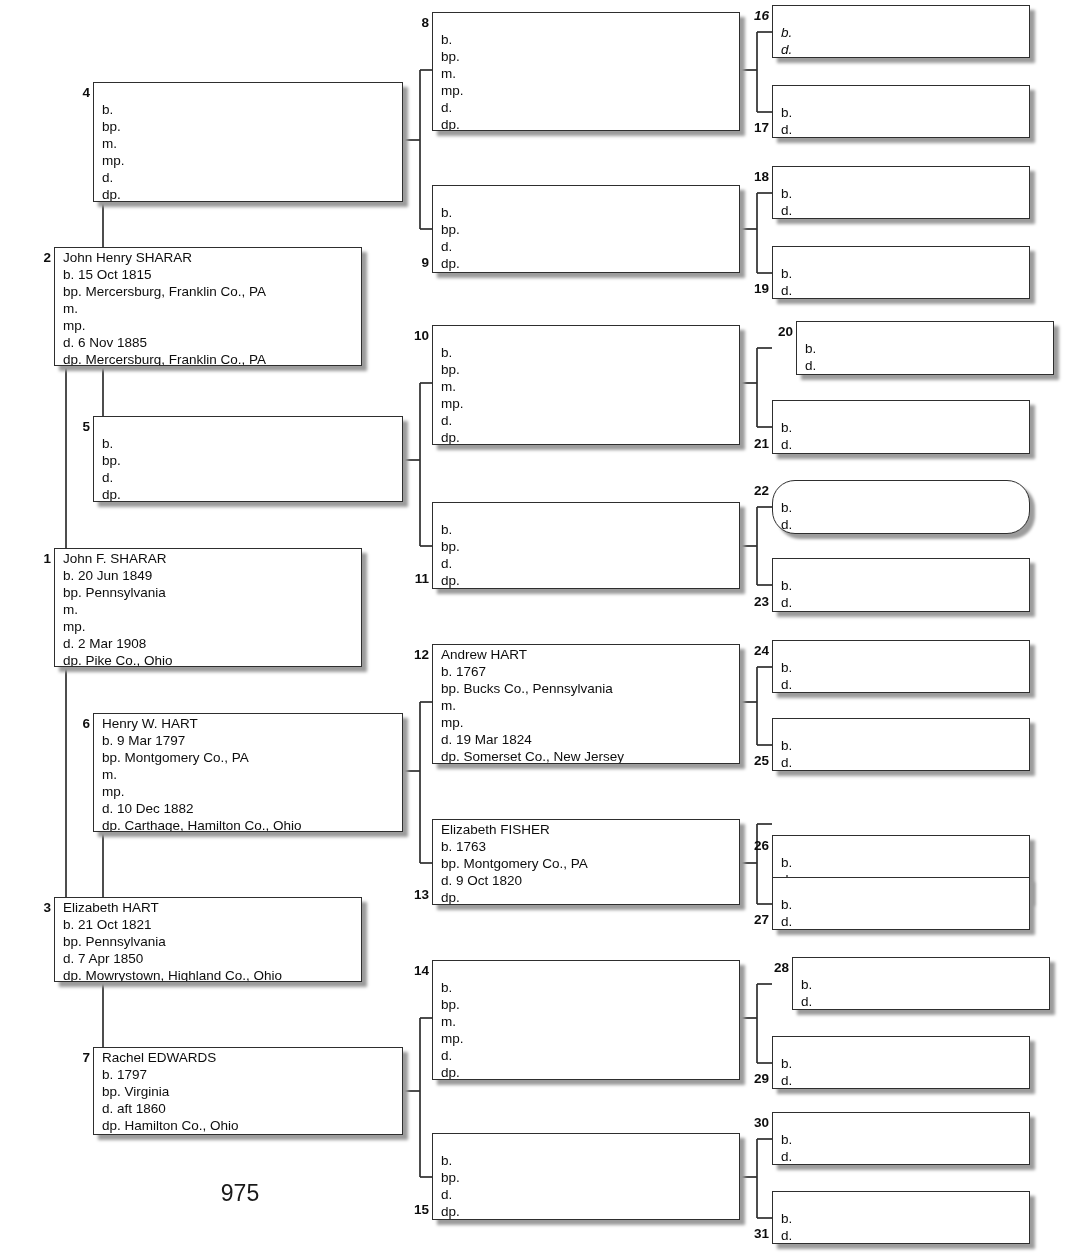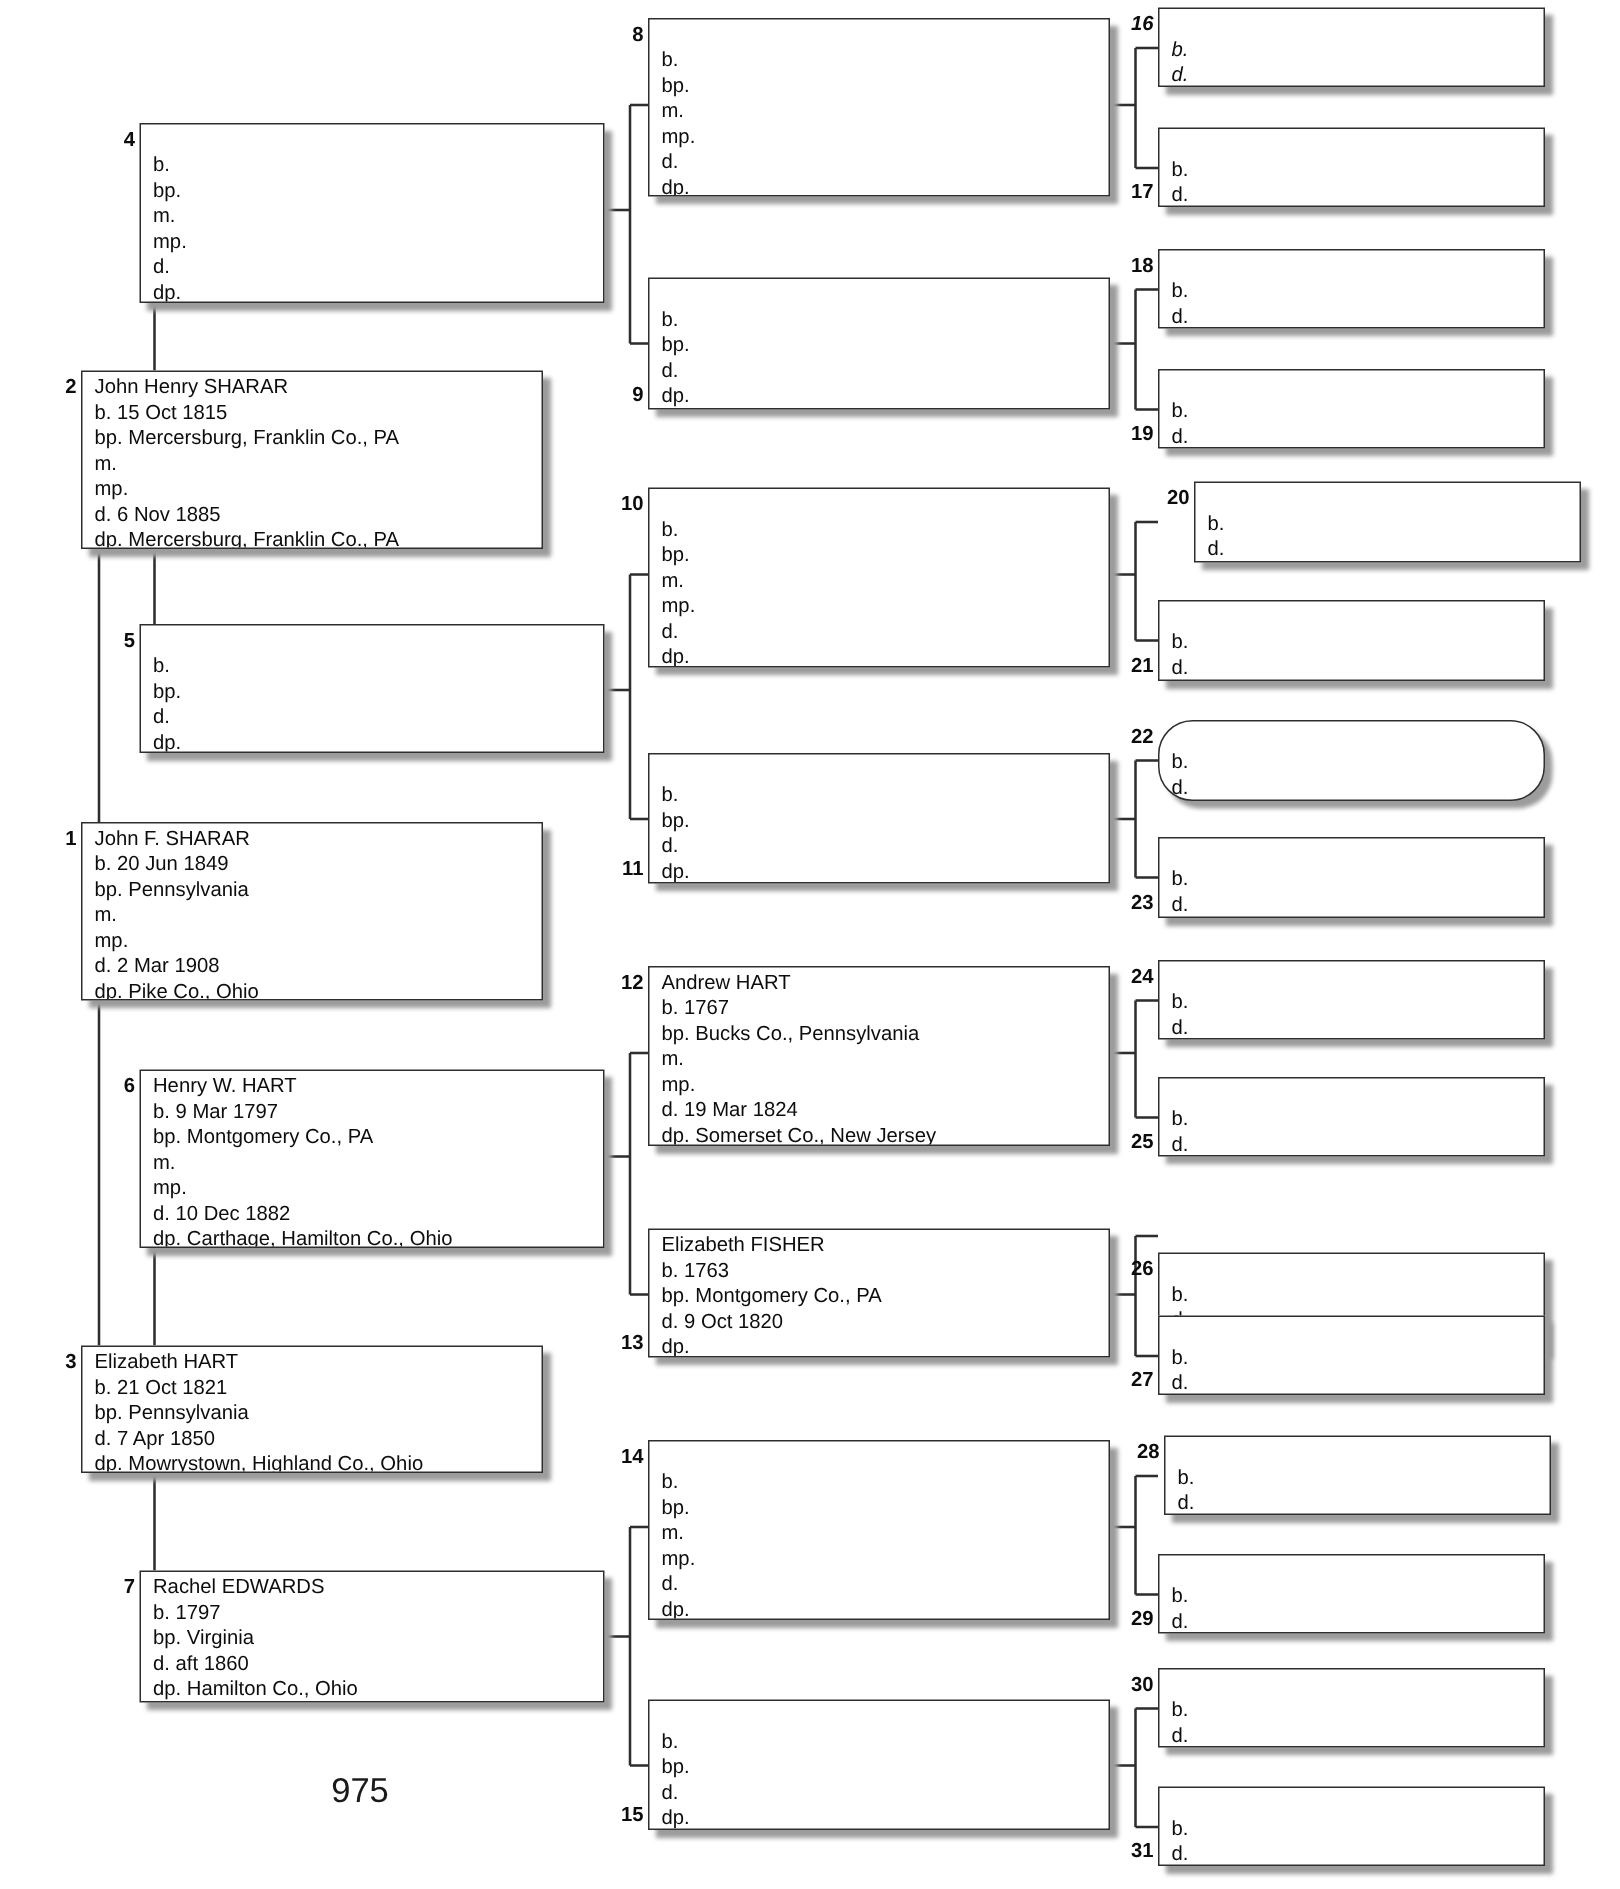--- a/index.html
+++ b/index.html
@@ -333,21 +333,21 @@
         </div>
   </div>
       <div class="pbox" style="left: 772px; top: 877px; width: 258px; height: 53px;">
     <span class="pnum bottom">27</span>
     <div class="ptext">
       <div class="pname"></div>
     <div class="pline">b.</div>
           <div class="pline">d.</div>
         </div>
   </div>
-      <div class="pbox" style="left: 776px; top: 957px; width: 258px; height: 53px;">
+      <div class="pbox" style="left: 792px; top: 957px; width: 258px; height: 53px;">
     <span class="pnum top">28</span>
     <div class="ptext">
       <div class="pname"></div>
     <div class="pline">b.</div>
           <div class="pline">d.</div>
         </div>
   </div>
       <div class="pbox" style="left: 772px; top: 1036px; width: 258px; height: 53px;">
     <span class="pnum bottom">29</span>
     <div class="ptext">

